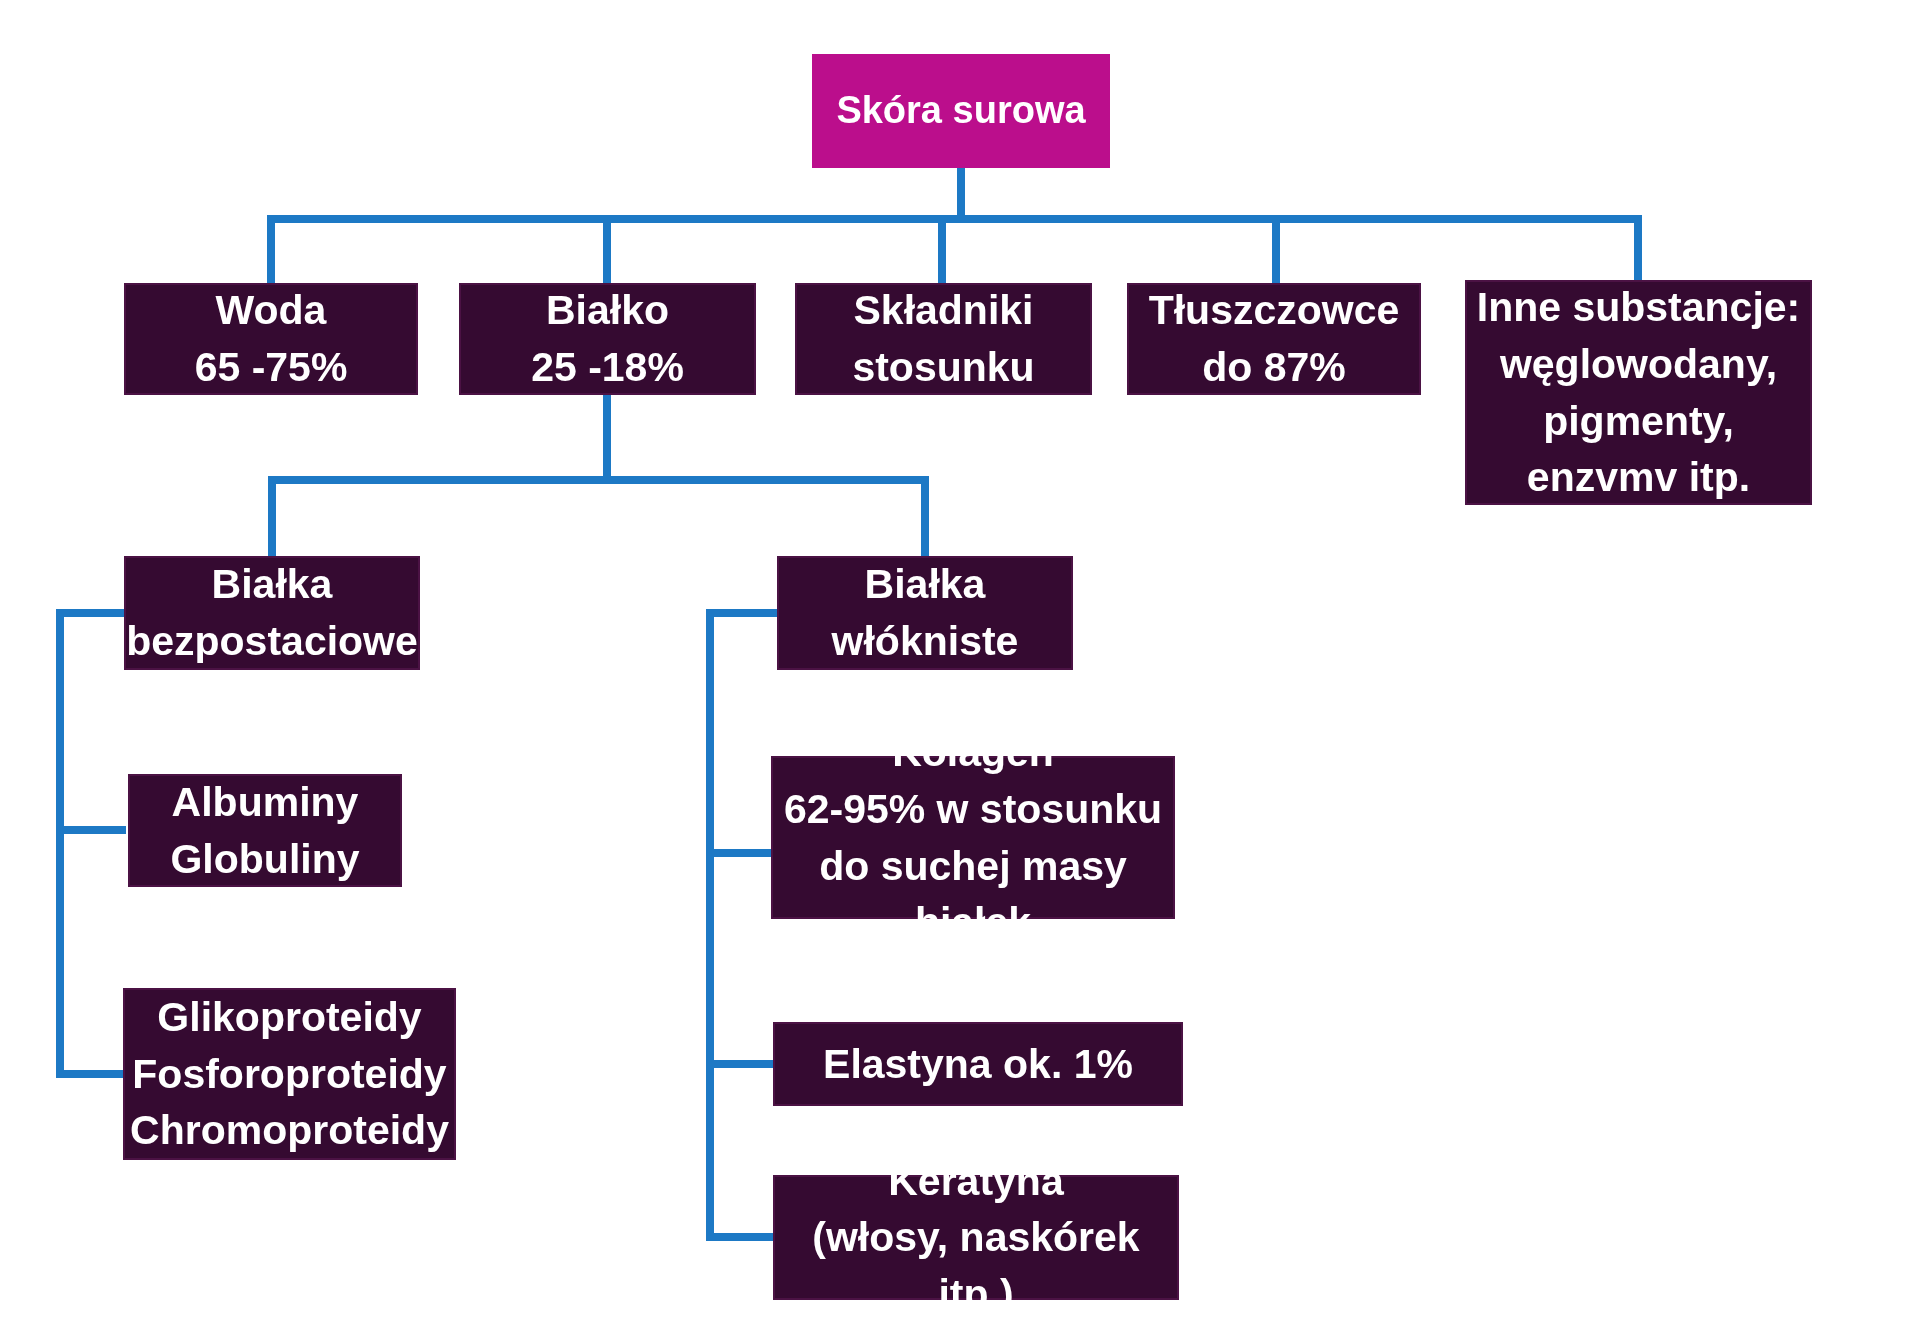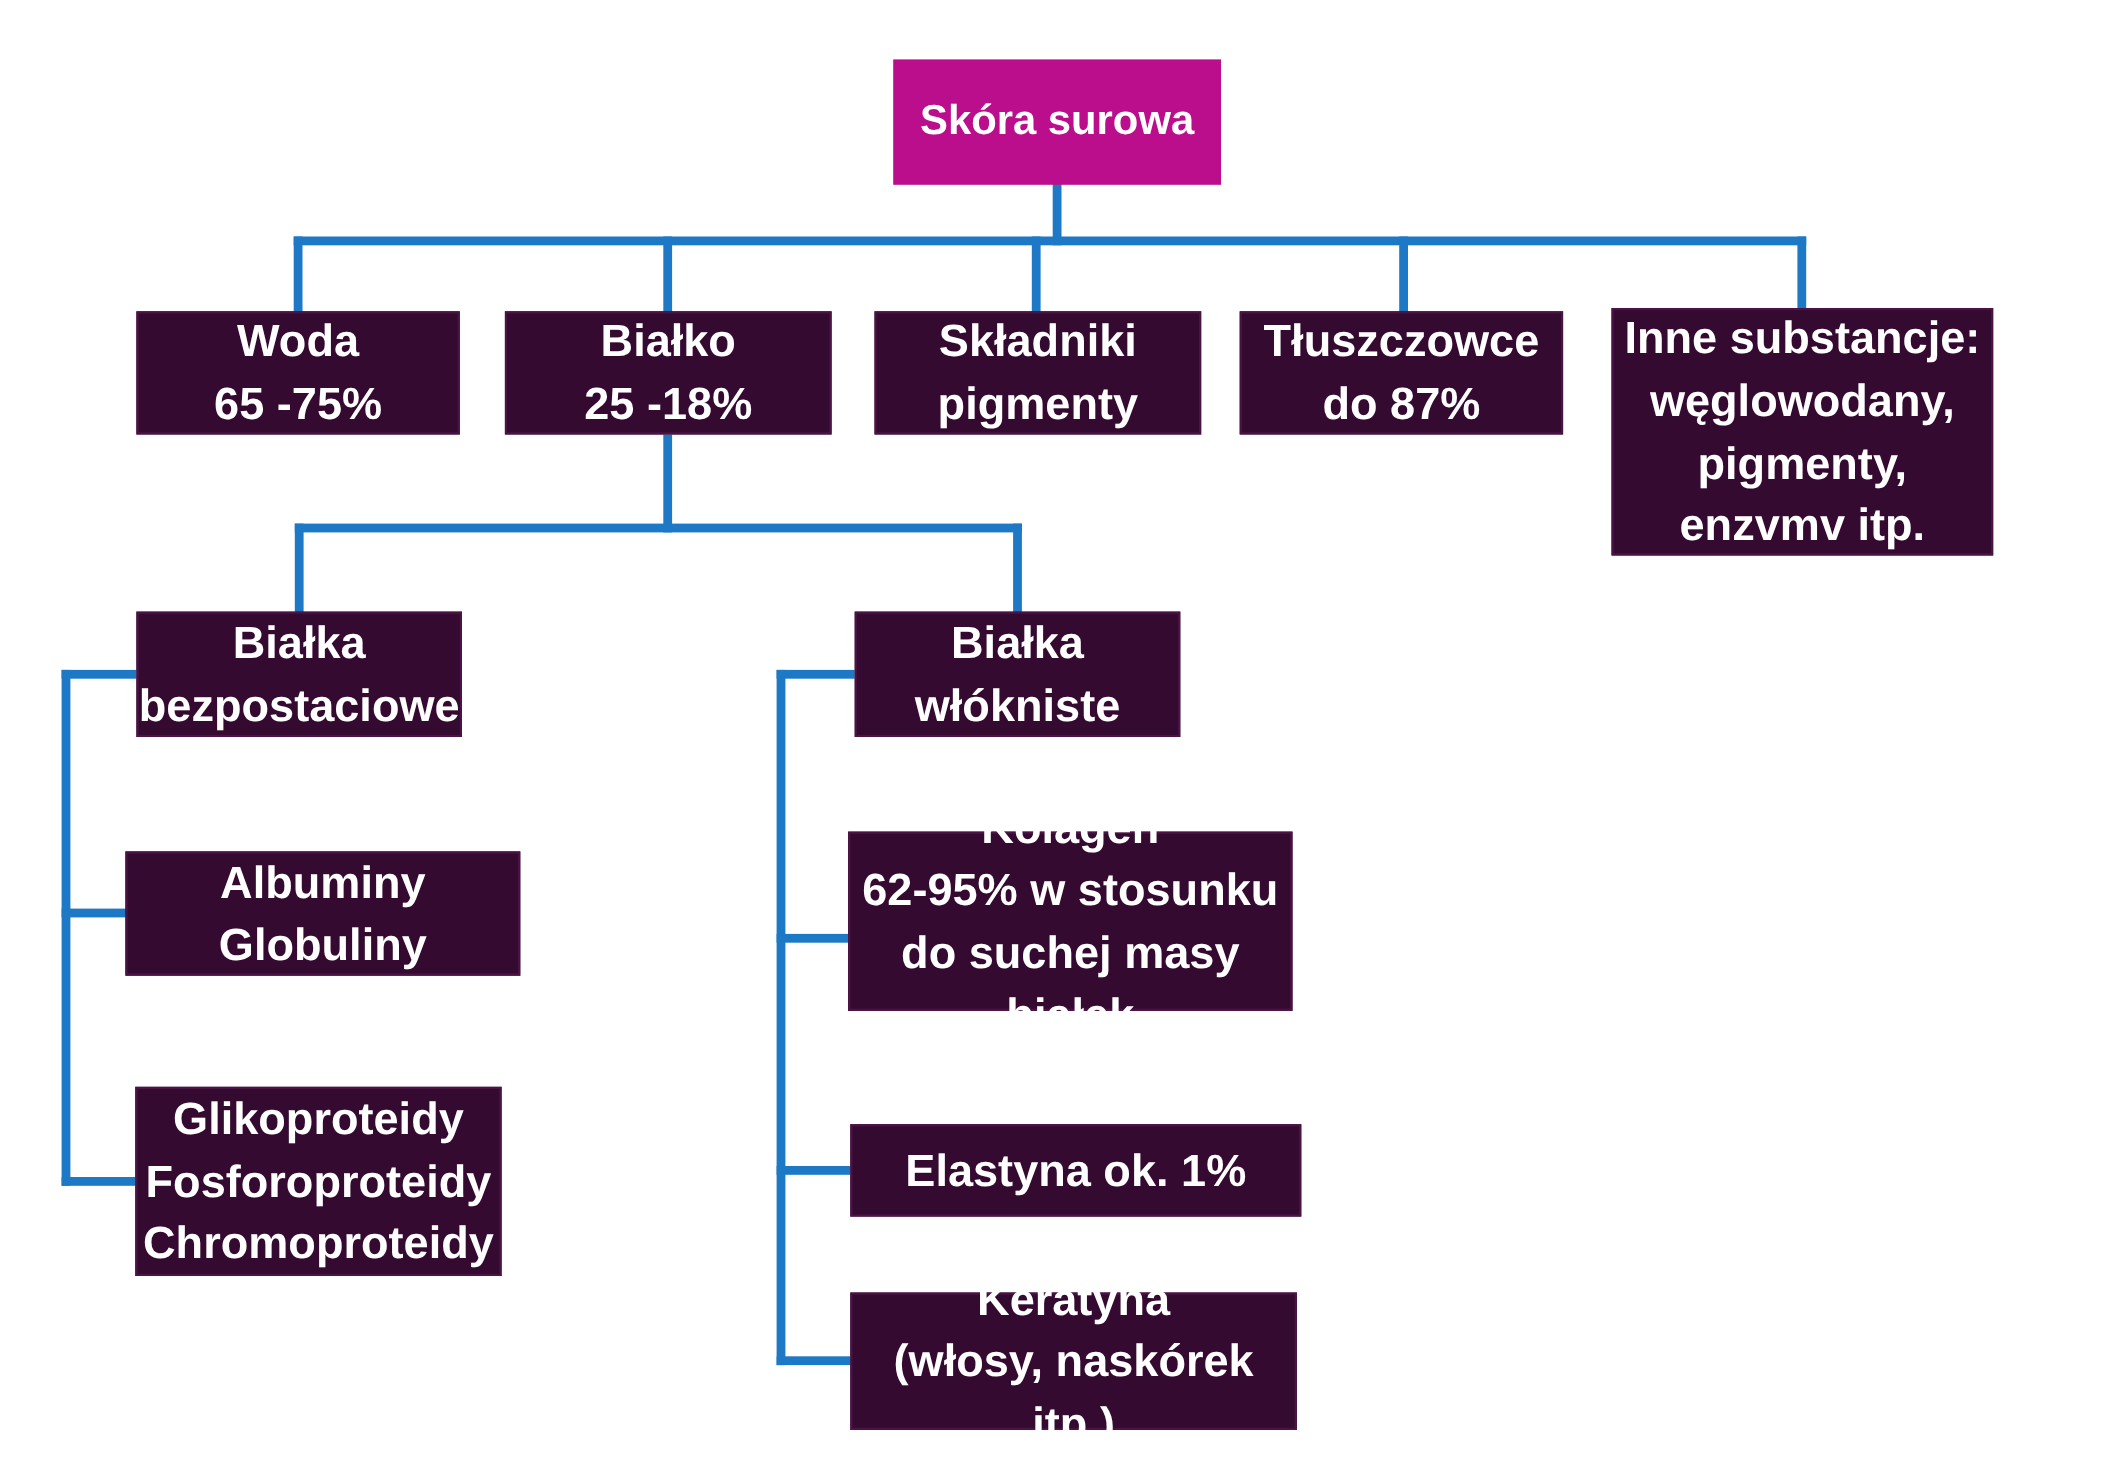--- a/index.html
+++ b/index.html
@@ -78,34 +78,34 @@
   <div class="conn" style="left:706px;top:1060px;width:67px;height:8px;"></div>
   <div class="conn" style="left:706px;top:1233px;width:67px;height:8px;"></div>
 
   <div class="node root" style="left:812px;top:38px;width:298px;height:114px;">Skóra surowa</div>
 
   <div class="node" style="left:124px;top:283px;width:294px;height:112px;">Woda
 65 -75%</div>
   <div class="node" style="left:459px;top:283px;width:297px;height:112px;">Białko
 25 -18%</div>
   <div class="node" style="left:795px;top:283px;width:297px;height:112px;">Składniki
-pigmenty</div>
+stosunku</div>
   <div class="node" style="left:1127px;top:283px;width:294px;height:112px;">Tłuszczowce
 do 87%</div>
   <div class="node" style="left:1465px;top:280px;width:347px;height:225px;">Inne substancje:
 węglowodany,
 pigmenty,
 enzvmv itp.</div>
 
   <div class="node" style="left:124px;top:556px;width:296px;height:114px;">Białka
 bezpostaciowe</div>
   <div class="node" style="left:777px;top:556px;width:296px;height:114px;">Białka
 włókniste</div>
 
-  <div class="node" style="left:114px;top:774px;width:359px;height:113px;">Albuminy
+  <div class="node" style="left:128px;top:774px;width:274px;height:113px;">Albuminy
 Globuliny</div>
   <div class="node" style="left:123px;top:988px;width:333px;height:172px;">Glikoproteidy
 Fosforoproteidy
 Chromoproteidy</div>
 
   <div class="node" style="left:771px;top:756px;width:404px;height:163px;">Kolagen
 62-95% w stosunku
 do suchej masy białek</div>
   <div class="node" style="left:773px;top:1022px;width:410px;height:84px;">Elastyna ok. 1%</div>
   <div class="node" style="left:773px;top:1175px;width:406px;height:125px;">Keratyna

